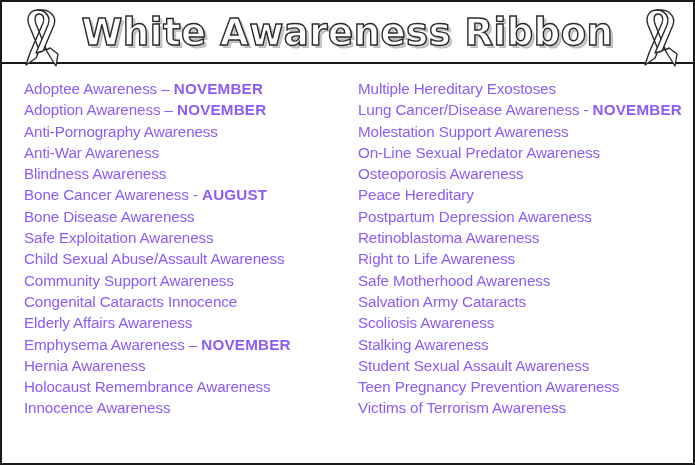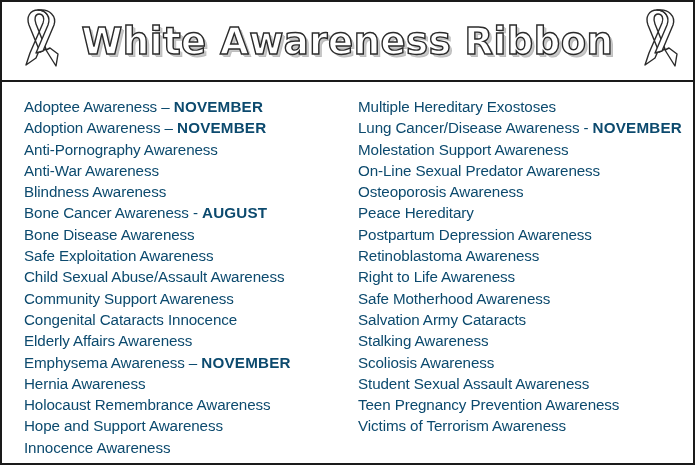--- a/index.html
+++ b/index.html
@@ -16,21 +16,21 @@
   .page {
     position: relative;
     width: 695px;
     height: 465px;
     box-sizing: border-box;
     border: 2px solid #1a1a1a;
     background: #ffffff;
   }
   .header {
     position: relative;
-    height: 80px;
+    height: 62px;
     border-bottom: 2px solid #1a1a1a;
     box-sizing: border-box;
     display: flex;
     align-items: center;
     justify-content: center;
   }
   .title {
     font-family: "DejaVu Sans", sans-serif;
     font-size: 37px;
     font-weight: bold;
@@ -64,21 +64,21 @@
     width: 330px;
     padding-left: 22px;
   }
   .col.right {
     width: 361px;
     padding-left: 26px;
   }
   .entry {
     font-size: 15.2px;
     line-height: 21.3px;
-    color: #0c4a6e;
+    color: #8b5cf6;
     white-space: nowrap;
     letter-spacing: -0.1px;
   }
   .entry .month {
     font-weight: bold;
     letter-spacing: 0.2px;
   }
 </style>
 </head>
 <body>
@@ -113,36 +113,35 @@
         <div class="entry"><span>Bone Cancer Awareness - </span><span class="month">AUGUST</span></div>
         <div class="entry"><span>Bone Disease Awareness</span></div>
         <div class="entry"><span>Safe Exploitation Awareness</span></div>
         <div class="entry"><span>Child Sexual Abuse/Assault Awareness</span></div>
         <div class="entry"><span>Community Support Awareness</span></div>
         <div class="entry"><span>Congenital Cataracts Innocence</span></div>
         <div class="entry"><span>Elderly Affairs Awareness</span></div>
         <div class="entry"><span>Emphysema Awareness  – </span><span class="month">NOVEMBER</span></div>
         <div class="entry"><span>Hernia Awareness</span></div>
         <div class="entry"><span>Holocaust Remembrance Awareness</span></div>
-        <div class="entry"><span>Hope and Support Awareness</span></div>
         <div class="entry"><span>Innocence Awareness</span></div>
       </div>
     <div class="col right">
         <div class="entry"><span>Multiple Hereditary Exostoses</span></div>
         <div class="entry"><span>Lung Cancer/Disease Awareness - </span><span class="month">NOVEMBER</span></div>
         <div class="entry"><span>Molestation Support Awareness</span></div>
         <div class="entry"><span>On-Line Sexual Predator Awareness</span></div>
         <div class="entry"><span>Osteoporosis Awareness</span></div>
         <div class="entry"><span>Peace Hereditary</span></div>
         <div class="entry"><span>Postpartum Depression Awareness</span></div>
         <div class="entry"><span>Retinoblastoma Awareness</span></div>
         <div class="entry"><span>Right to Life Awareness</span></div>
         <div class="entry"><span>Safe Motherhood Awareness</span></div>
         <div class="entry"><span>Salvation Army Cataracts</span></div>
+        <div class="entry"><span>Scoliosis Awareness</span></div>
         <div class="entry"><span>Stalking Awareness</span></div>
-        <div class="entry"><span>Scoliosis Awareness</span></div>
         <div class="entry"><span>Student Sexual Assault Awareness</span></div>
         <div class="entry"><span>Teen Pregnancy Prevention Awareness</span></div>
         <div class="entry"><span>Victims of Terrorism Awareness</span></div>
       </div>
   </div>
 
 </div>
 
 </body></html>

